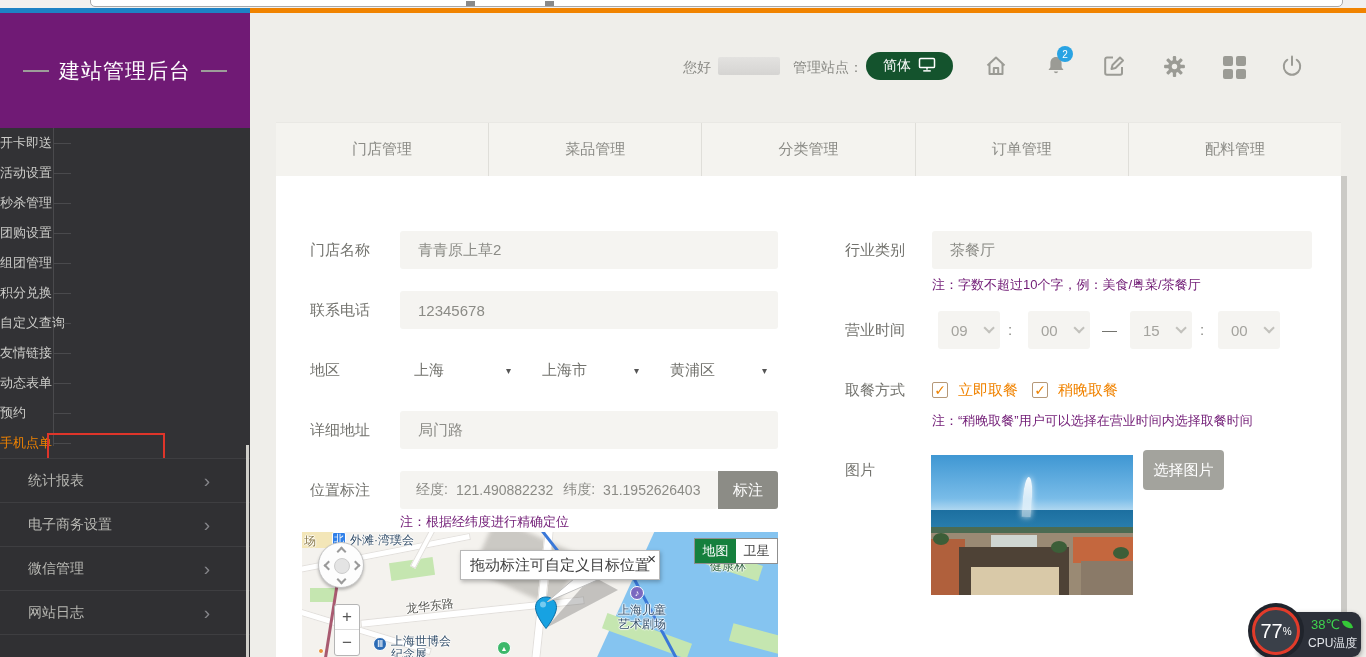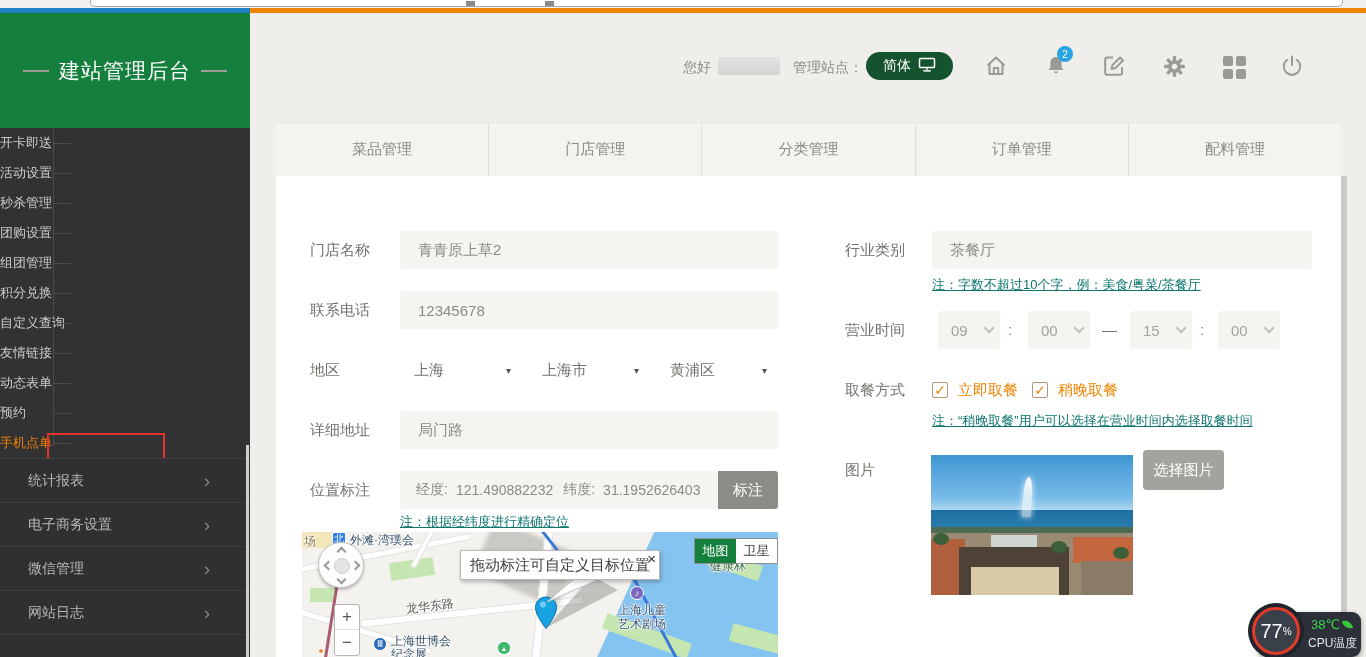--- a/index.html
+++ b/index.html
@@ -12,21 +12,21 @@
   .browser-strip { left:0; top:0; width:1366px; height:8px; background:#f1f0ef; overflow:hidden; }
   .urlbar-frag { position:absolute; left:90px; top:-22px; width:1253px; height:29px; background:#fff; border:1px solid #a9a9a9; border-radius:5px; }
   .url-mark { position:absolute; top:1px; width:9px; height:5px; background:#8a8a8a; }
 
   
   .strip-blue { left:0; top:8px; width:250px; height:5px; background:#1d82c5; }
   .strip-orange { left:250px; top:8px; width:1116px; height:5px; background:#f08300; }
 
   
   .sidebar { left:0; top:13px; width:250px; height:644px; background:#323235; }
-  .side-title-block { position:absolute; left:0; top:0; width:250px; height:115px; background:#15803d; display:flex; align-items:center; justify-content:center; gap:10px; }
+  .side-title-block { position:absolute; left:0; top:0; width:250px; height:115px; background:#701a75; display:flex; align-items:center; justify-content:center; gap:10px; }
   .side-title-block .dash { width:26px; height:2px; background:#9d9d9a; }
   .side-title { color:#fff; font-size:21px; letter-spacing:1px; }
   .side-menu { position:absolute; left:0; top:115px; width:250px; }
   .tree-line { position:absolute; left:53px; top:0; width:1px; height:318px; background:#4a4a4d; }
   .side-item { position:relative; height:30px; display:flex; align-items:center; }
   .side-item .tick { position:absolute; left:53px; width:18px; height:1px; background:#4a4a4d; }
   .side-item .lbl { font-size:13px; color:#cbcbc8; }
   .side-item.selected .lbl { color:#f08300; }
   .annot-box { position:absolute; left:47px; top:305px; width:118px; height:27px; border:2px solid #df352a; }
   .side-sections { position:absolute; left:0; top:445px; width:250px; }
@@ -52,21 +52,21 @@
 
   
   .panel { left:276px; top:176px; width:1065px; height:481px; background:#fff; }
   .c-scrollbar { left:1341px; top:176px; width:6px; height:481px; background:#e8e7e3; }
   .c-scrollbar .thumb { position:absolute; left:0; top:0; width:6px; height:481px; background:#cbcac6; }
 
   
   .flabel { position:absolute; font-size:15px; color:#73736e; }
   .ibox { position:absolute; height:38px; background:#f5f4f1; border-radius:3px; display:flex; align-items:center; font-size:15px; color:#8b8b86; }
   .ibox .pad { padding-left:18px; }
-  .note { position:absolute; font-size:13px; color:#0f766e; white-space:nowrap;text-decoration:underline; }
+  .note { position:absolute; font-size:13px; color:#701a75; white-space:nowrap; }
   .selbox { position:absolute; width:121px; height:38px; background:#ffffff; border-radius:3px; display:flex; align-items:center; font-size:15px; color:#73736e; cursor:pointer; }
   .selbox .pad { padding-left:14px; }
   .selbox .arr { position:absolute; right:10px; font-size:10px; color:#555; }
   .tsel { position:absolute; width:62px; height:38px; background:#f5f4f1; border-radius:3px; display:flex; align-items:center; font-size:15px; color:#a4a39e; cursor:pointer; }
   .tsel .pad { padding-left:13px; }
   .tsel .chev { position:absolute; right:9px; width:8px; height:8px; border-right:2px solid #c2c1bc; border-bottom:2px solid #c2c1bc; transform:rotate(45deg) translateY(-3px); }
   .tpunct { position:absolute; font-size:15px; color:#8b8b86; }
   .mark-btn { left:718px; top:471px; width:60px; height:38px; background:#8c8c86; border-radius:0 3px 3px 0; color:#fff; font-size:15px; display:flex; align-items:center; justify-content:center; cursor:pointer; }
   .cbx { position:absolute; width:16px; height:16px; background:#fff; border:1px solid #b59878; border-radius:2px; color:#f08300; font-size:14px; font-weight:bold; line-height:14px; text-align:center; cursor:pointer; }
   .cbx-label { position:absolute; font-size:15px; color:#f08300; cursor:pointer; }
@@ -275,22 +275,22 @@
       </div>
   </div>
   <div class="abs hicon" style="left:1279px; top:53px;">
     <svg width="24" height="24" viewBox="0 0 24 24" fill="none" stroke="#9b9b95" stroke-width="2" stroke-linecap="round">
         <path d="M7.3 5.8a8.2 8.2 0 109.4 0"></path>
         <line x1="12" y1="2.5" x2="12" y2="11"></line>
       </svg>
   </div>
 
   <div class="abs tabbar">
+    <div class="tab">门店管理</div>
     <div class="tab">菜品管理</div>
-    <div class="tab">门店管理</div>
     <div class="tab">分类管理</div>
     <div class="tab">订单管理</div>
     <div class="tab">配料管理</div>
   </div>
 
   <div class="abs panel"></div>
   <div class="abs c-scrollbar">
       <div class="thumb"></div>
     </div>
 

